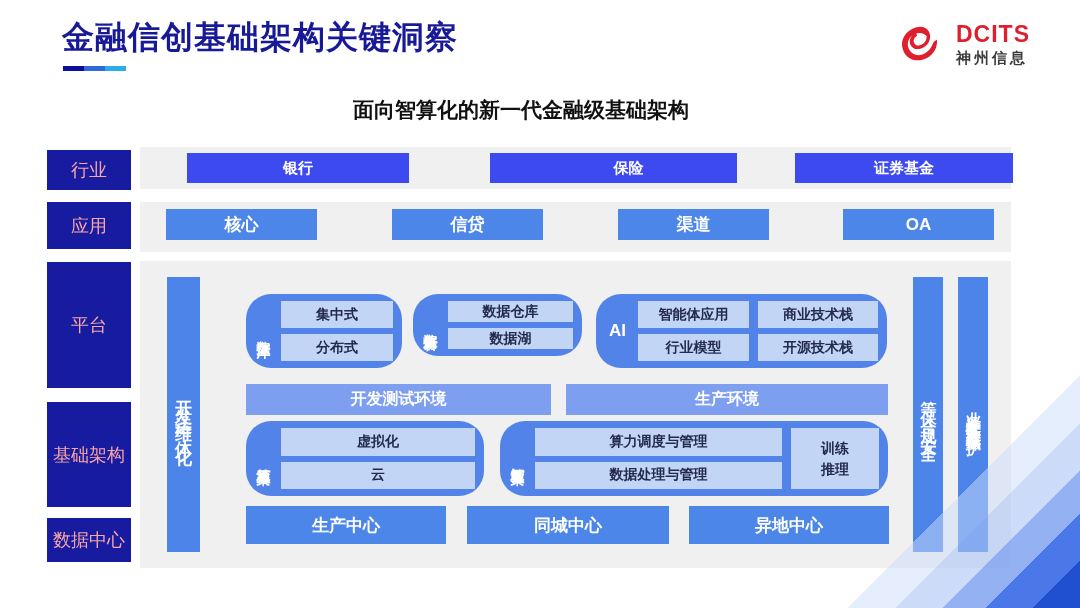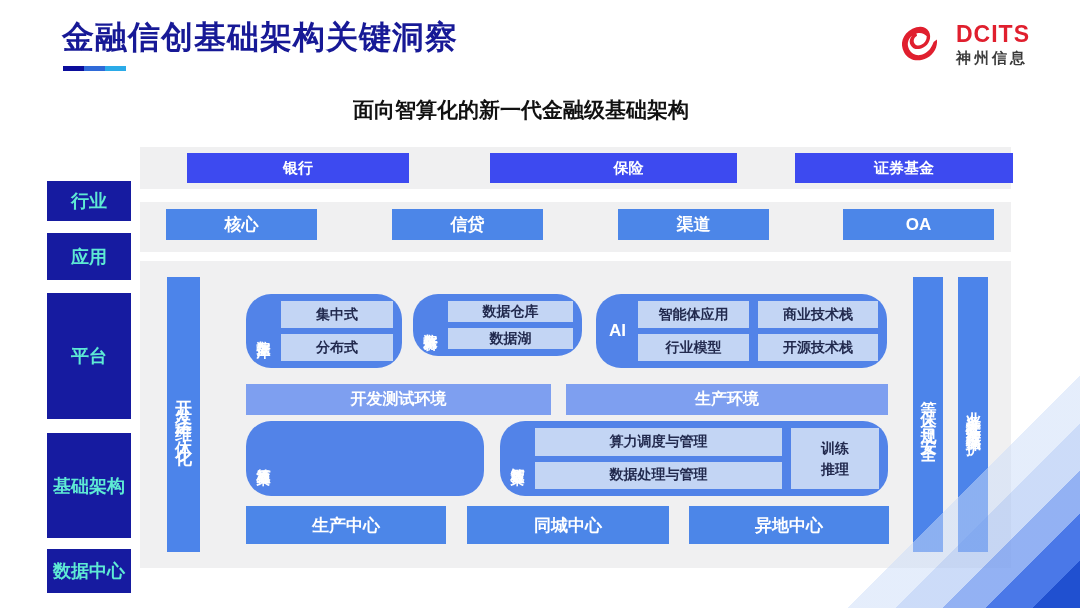--- a/index.html
+++ b/index.html
@@ -14,22 +14,22 @@
   .useg1 { background:#0b0d9b; } .useg2 { background:#2f6ad8; } .useg3 { background:#2babe8; }
 
   .logo { left:894px; top:20px; display:flex; align-items:center; gap:8px; z-index:2;justify-content:flex-end; }
   .logo-swirl { width:54px; height:50px; }
   .logo-brand { font-size:23px; font-weight:bold; color:#e01f2e; letter-spacing:1px; line-height:1.05; }
   .logo-company { font-size:15px; font-weight:bold; color:#3c3c3c; letter-spacing:3px; margin-top:2px; }
 
   .subtitle { left:353px; top:96px; font-size:21px; font-weight:bold; color:#111111; z-index:2; }
 
   
-  .rail { background:#161ba0; color:#5eead4; font-weight:bold; font-size:18px;
-          display:flex; align-items:center; justify-content:center; z-index:2;margin-top:31px; }
+  .rail { background:#161ba0; color:#fca5a5; font-weight:normal; font-size:18px;
+          display:flex; align-items:center; justify-content:center; z-index:2; }
   #rail-industry { left:47px; top:150px; width:84px; height:40px; }
   #rail-app      { left:47px; top:202px; width:84px; height:47px; }
   #rail-platform { left:47px; top:262px; width:84px; height:126px; }
   #rail-infra    { left:47px; top:402px; width:84px; height:105px; }
   #rail-dc       { left:47px; top:518px; width:84px; height:44px; }
 
   
   .track { background:#f0f0f1; z-index:1; }
   #track1 { left:140px; top:147px; width:871px; height:42px; }
   #track2 { left:140px; top:202px; width:871px; height:50px; }
@@ -172,20 +172,24 @@
       <div class="lightbox">行业模型</div>
       <div class="lightbox">开源技术栈</div>
     </div>
   </div>
 
   <div class="abs box b-peri" id="env-dev">开发测试环境</div>
   <div class="abs box b-peri" id="env-prod">生产环境</div>
 
   <div class="abs group" id="g-gc">
     <div class="vlabel">通算框架</div>
+    <div class="gbody">
+      <div class="lightbox">虚拟化</div>
+      <div class="lightbox">云</div>
+    </div>
   </div>
 
   <div class="abs group" id="g-ic">
     <div class="vlabel">智算框架</div>
     <div class="ic-body">
       <div class="ic-left">
         <div class="lightbox">算力调度与管理</div>
         <div class="lightbox">数据处理与管理</div>
       </div>
       <div class="ic-right">

